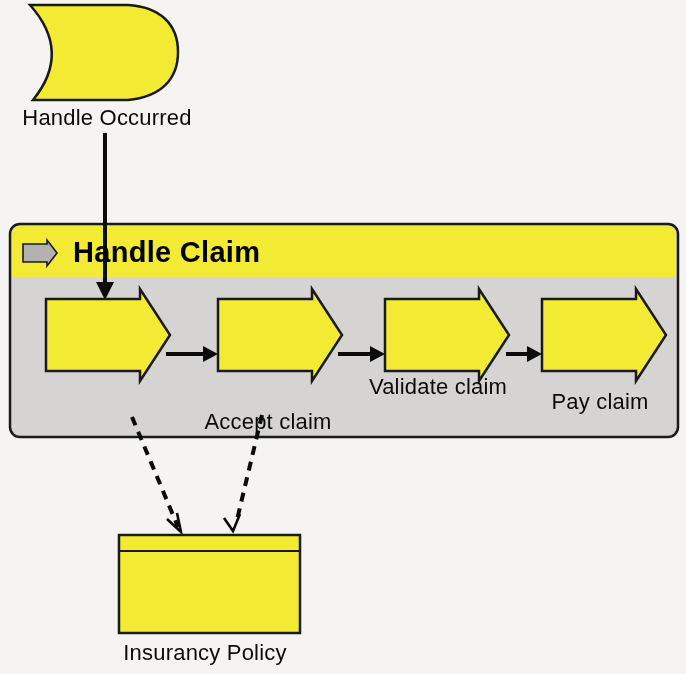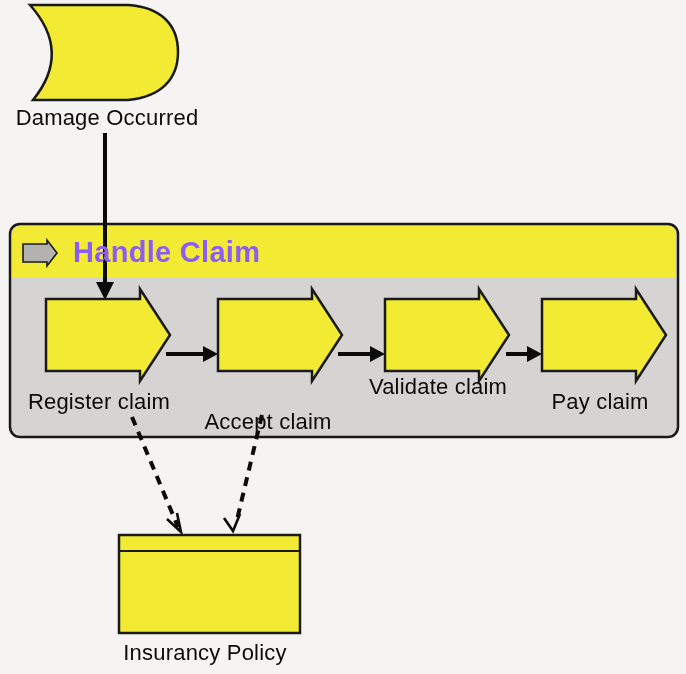--- a/index.html
+++ b/index.html
@@ -43,21 +43,21 @@
     line-height: 26px;
     letter-spacing: 0.2px;
   }
   .group-title {
     position: absolute;
     left: 73px;
     top: 235px;
     font-size: 29px;
     line-height: 34px;
     font-weight: bold;
-    color: #8b5cf6;
+    color: #000000;
     white-space: nowrap;
     letter-spacing: 0.3px;
   }
   .lbl-event    { left: 2px;   top: 105px; width: 210px; }
   .lbl-step-0   { left: 9px;   top: 389px; width: 180px; }
   .lbl-step-1   { left: 178px; top: 385px; width: 180px; margin-top: 24px; }
   .lbl-step-2   { left: 348px; top: 374px; width: 180px; }
   .lbl-step-3   { left: 510px; top: 389px; width: 180px; }
   .lbl-object   { left: 100px; top: 640px; width: 210px; }
 </style>
@@ -109,24 +109,23 @@
       <path class="openhead" d="M 224 518 L 233 531 L 240 514"></path>
     </g>
 
     <g>
       <rect class="node-fill" x="119" y="535" width="181" height="98"></rect>
       <line x1="119" y1="551" x2="300" y2="551" stroke="#1A1A1A" stroke-width="2"></line>
     </g>
 
   </svg>
 
-  <div class="lbl lbl-event">Damage Occurred</div>
+  <div class="lbl lbl-event">Handle Occurred</div>
 
   <div class="group-title">Handle Claim</div>
 
-  <div class="lbl lbl-step-0">Register claim</div>
   <div class="lbl lbl-step-1">Accept claim</div>
   <div class="lbl lbl-step-2">Validate claim</div>
   <div class="lbl lbl-step-3">Pay claim</div>
 
   <div class="lbl lbl-object">Insurancy Policy</div>
 
 </div>
 
 </body></html>

